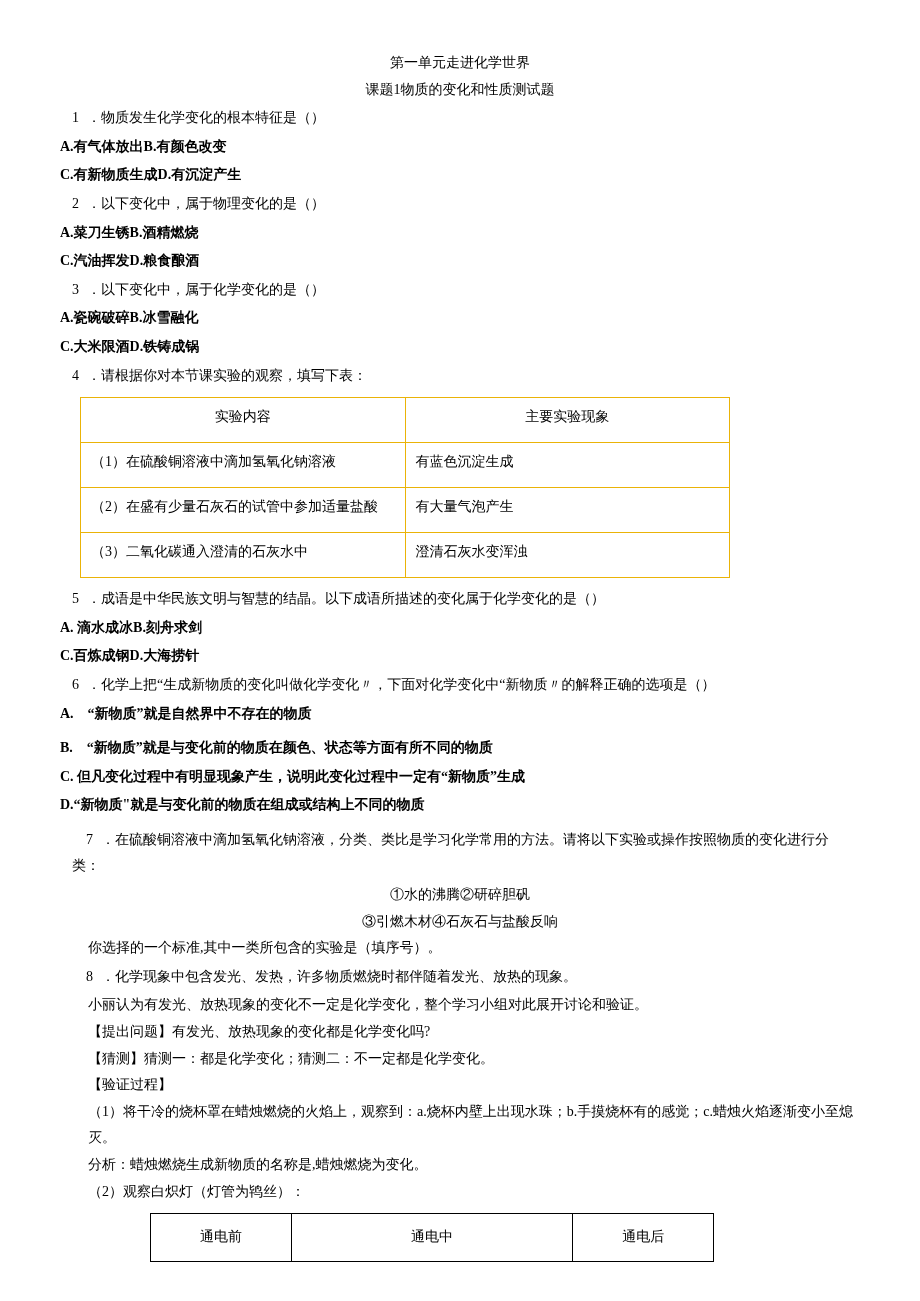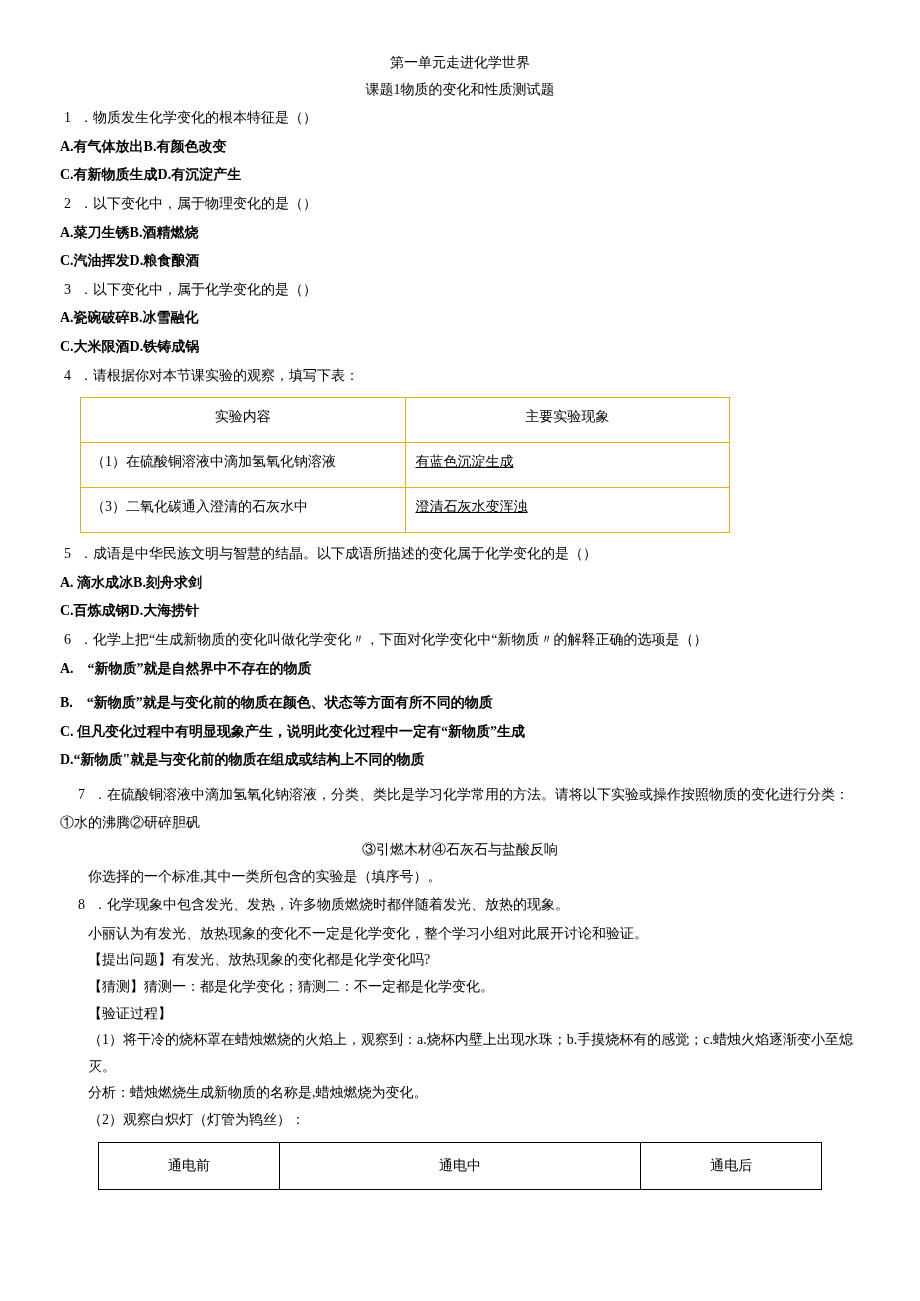--- a/index.html
+++ b/index.html
@@ -10,49 +10,48 @@
       background: #fff;
       margin: 0;
       padding: 50px 60px;
       width: 920px;
       box-sizing: border-box;
     }
     .title-line {
       text-align: center;
     }
     .question {
-      margin: 2px 4px;
+      margin: 2px 12px;
     }
     .opt {
       margin: 2px 0;
       font-weight: bold;
     }
     table {
       border-collapse: collapse;
       margin: 8px 0 8px 20px;
       width: 650px;
     }
     table.exp td {
       border: 1px solid #eab308;
       padding: 6px 10px;
       vertical-align: top;
       height: 32px;
     }
     table.exp .hdr {
       text-align: center;
     }
     .underline {
-      text-decoration: underline;
     }
     .indent {
       text-indent: 2em;
     }
     table.lamp {
-      width: 724px;
-      margin-left: 38px;
+      width: 564px;
+      margin-left: 90px;
       padding-left: 20px;
     }
     table.lamp td {
       border: 1px solid #000;
       padding: 10px 10px;
       text-align: center;
     }
     .num {
       margin-right: 8px;
     }
@@ -89,20 +88,24 @@
   <tbody>
       <tr>
     <td class="hdr" style="width:50%">实验内容</td>
     <td class="hdr">主要实验现象</td>
   </tr>
   <tr>
     <td>（1）在硫酸铜溶液中滴加氢氧化钠溶液</td>
     <td><span class="underline">有蓝色沉淀生成</span></td>
   </tr>
   <tr>
+    <td>（2）在盛有少量石灰石的试管中参加适量盐酸</td>
+    <td><span class="underline">有大量气泡产生</span></td>
+  </tr>
+  <tr>
     <td>（3）二氧化碳通入澄清的石灰水中</td>
     <td><span class="underline">澄清石灰水变浑浊</span></td>
   </tr>
 </tbody>
   </table>
 
 <div class="question">
   <span class="num">5</span><span>．成语是中华民族文明与智慧的结晶。以下成语所描述的变化属于化学变化的是（）</span>
 </div>
 <div class="opt">A. 滴水成冰B.刻舟求剑</div>
@@ -112,21 +115,21 @@
   <span class="num">6</span><span>．化学上把“生成新物质的变化叫做化学变化〃，下面对化学变化中“新物质〃的解释正确的选项是（）</span>
 </div>
 <div class="opt" style="margin-bottom:8px">A.　“新物质”就是自然界中不存在的物质</div>
 <div class="opt" style="margin-bottom:0">B.　“新物质”就是与变化前的物质在颜色、状态等方面有所不同的物质</div>
 <div class="opt" style="">C. 但凡变化过程中有明显现象产生，说明此变化过程中一定有“新物质”生成</div>
 <div class="opt" style="margin-bottom:8px">D.“新物质"就是与变化前的物质在组成或结构上不同的物质</div>
 
 <div class="question indent" style="text-indent:0">
   <span style="margin-left:1em"></span><span class="num">7</span><span>．在硫酸铜溶液中滴加氢氧化钠溶液，分类、类比是学习化学常用的方法。请将以下实验或操作按照物质的变化进行分类：</span>
 </div>
-<div style="">①水的沸腾②研碎胆矾</div>
+<div style="text-align:center">①水的沸腾②研碎胆矾</div>
 <div style="text-align:center">③引燃木材④石灰石与盐酸反响</div>
 <div class="indent">你选择的一个标准,其中一类所包含的实验是（填序号）。</div>
 
 <div class="question">
   <span style="margin-left:1em"></span><span class="num">8</span><span>．化学现象中包含发光、发热，许多物质燃烧时都伴随着发光、放热的现象。</span>
 </div>
 <div class="indent">小丽认为有发光、放热现象的变化不一定是化学变化，整个学习小组对此展开讨论和验证。</div>
 <div class="indent">【提出问题】有发光、放热现象的变化都是化学变化吗?</div>
 <div class="indent">【猜测】猜测一：都是化学变化；猜测二：不一定都是化学变化。</div>
 <div class="indent">【验证过程】</div>

